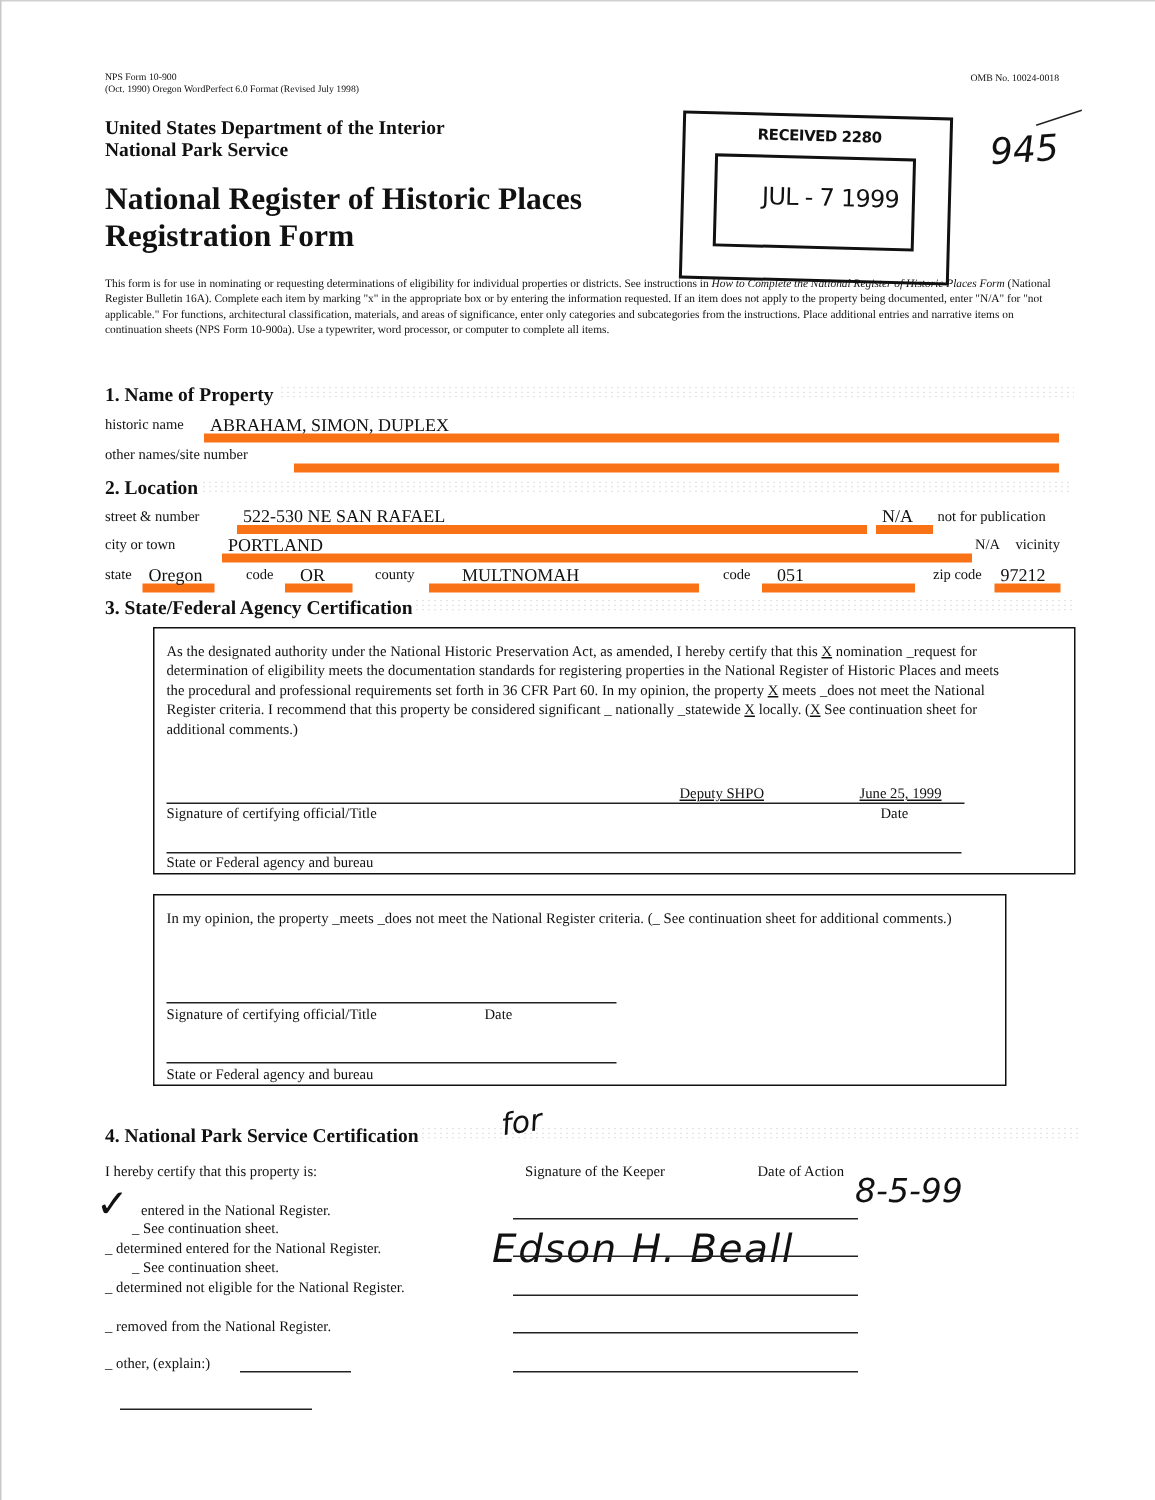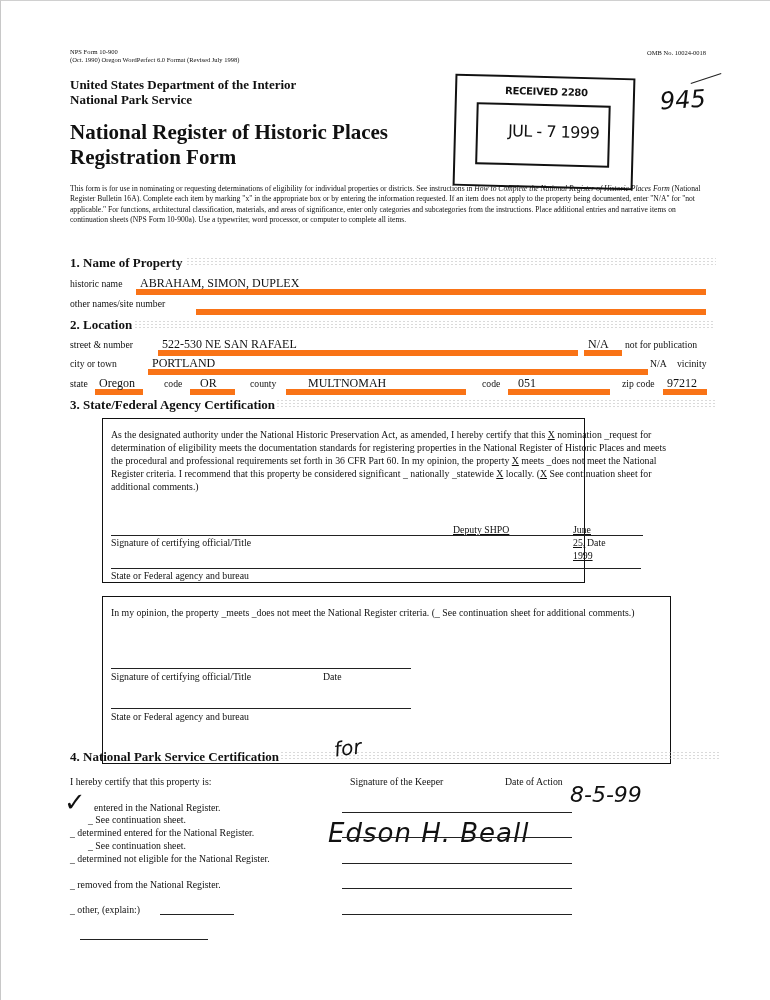--- a/index.html
+++ b/index.html
@@ -84,33 +84,33 @@
 <div class="abs lbl" style="left:250px; top:378px;">county</div>
 <div class="fill" style="left:286px; top:377px; width:180px;"><span style="padding-left:22px">MULTNOMAH</span></div>
 <div class="abs lbl" style="left:482px; top:378px;">code</div>
 <div class="fill" style="left:508px; top:377px; width:102px;"><span style="padding-left:10px">051</span></div>
 <div class="abs lbl" style="left:622px; top:378px;">zip code</div>
 <div class="fill" style="left:663px; top:377px; width:44px;"><span style="padding-left:4px">97212</span></div>
 
 <div class="abs sec" style="left:70px; top:397px;">3. State/Federal Agency Certification</div>
 <div class="speckle" style="left:276px; top:399px; width:440px;"></div>
 
-<div class="box" style="left:102px; top:418px; width:483px; height:165px;">
+<div class="box" style="left:102px; top:418px; width:615px; height:165px;">
   <div class="abs para" style="left:8px; top:9px; width:556px;"><span>As the designated authority under the National Historic Preservation Act, as amended, I hereby certify that this </span><span class="u">X</span> <span>nomination</span> <span>_request for determination of eligibility meets the documentation standards for registering properties in the National Register of Historic Places and meets the procedural and professional requirements set forth in 36 CFR Part 60. In my opinion, the property </span><span class="u">X</span> <span>meets _does not meet the National Register criteria. I recommend that this property be considered significant _ nationally _statewide </span><span class="u">X</span> <span>locally. (</span><span class="u">X</span><span> See continuation sheet for additional comments.)</span></div>
 
   <div class="abs para u" style="left:350px; top:104px;">Deputy SHPO</div>
   <div class="abs para u" style="left:470px; top:104px;">June 25, 1999</div>
   <div class="line" style="left:8px; top:116px; width:532px;"></div>
   <div class="abs para" style="left:8px; top:117px;">Signature of certifying official/Title</div>
   <div class="abs para" style="left:484px; top:117px;">Date</div>
   <div class="line" style="left:8px; top:149px; width:530px;"></div>
   <div class="abs para" style="left:8px; top:150px;">State or Federal agency and bureau</div>
 </div>
 
-<div class="box" style="left:102px; top:596px; width:569px; height:168px;">
+<div class="box" style="left:102px; top:596px; width:569px; height:128px;">
   <div class="abs para" style="left:8px; top:9px; width:556px;">In my opinion, the property _meets _does not meet the National Register criteria. (_ See continuation sheet for additional comments.)</div>
   <div class="line" style="left:8px; top:71px; width:300px;"></div>
   <div class="abs para" style="left:8px; top:73px;">Signature of certifying official/Title</div>
   <div class="abs para" style="left:220px; top:73px;">Date</div>
   <div class="line" style="left:8px; top:111px; width:300px;"></div>
   <div class="abs para" style="left:8px; top:113px;">State or Federal agency and bureau</div>
 </div>
 
 <div class="abs sec" style="left:70px; top:749px;">4. National Park Service Certification</div>
 <div class="speckle" style="left:280px; top:751px; width:440px;"></div>

